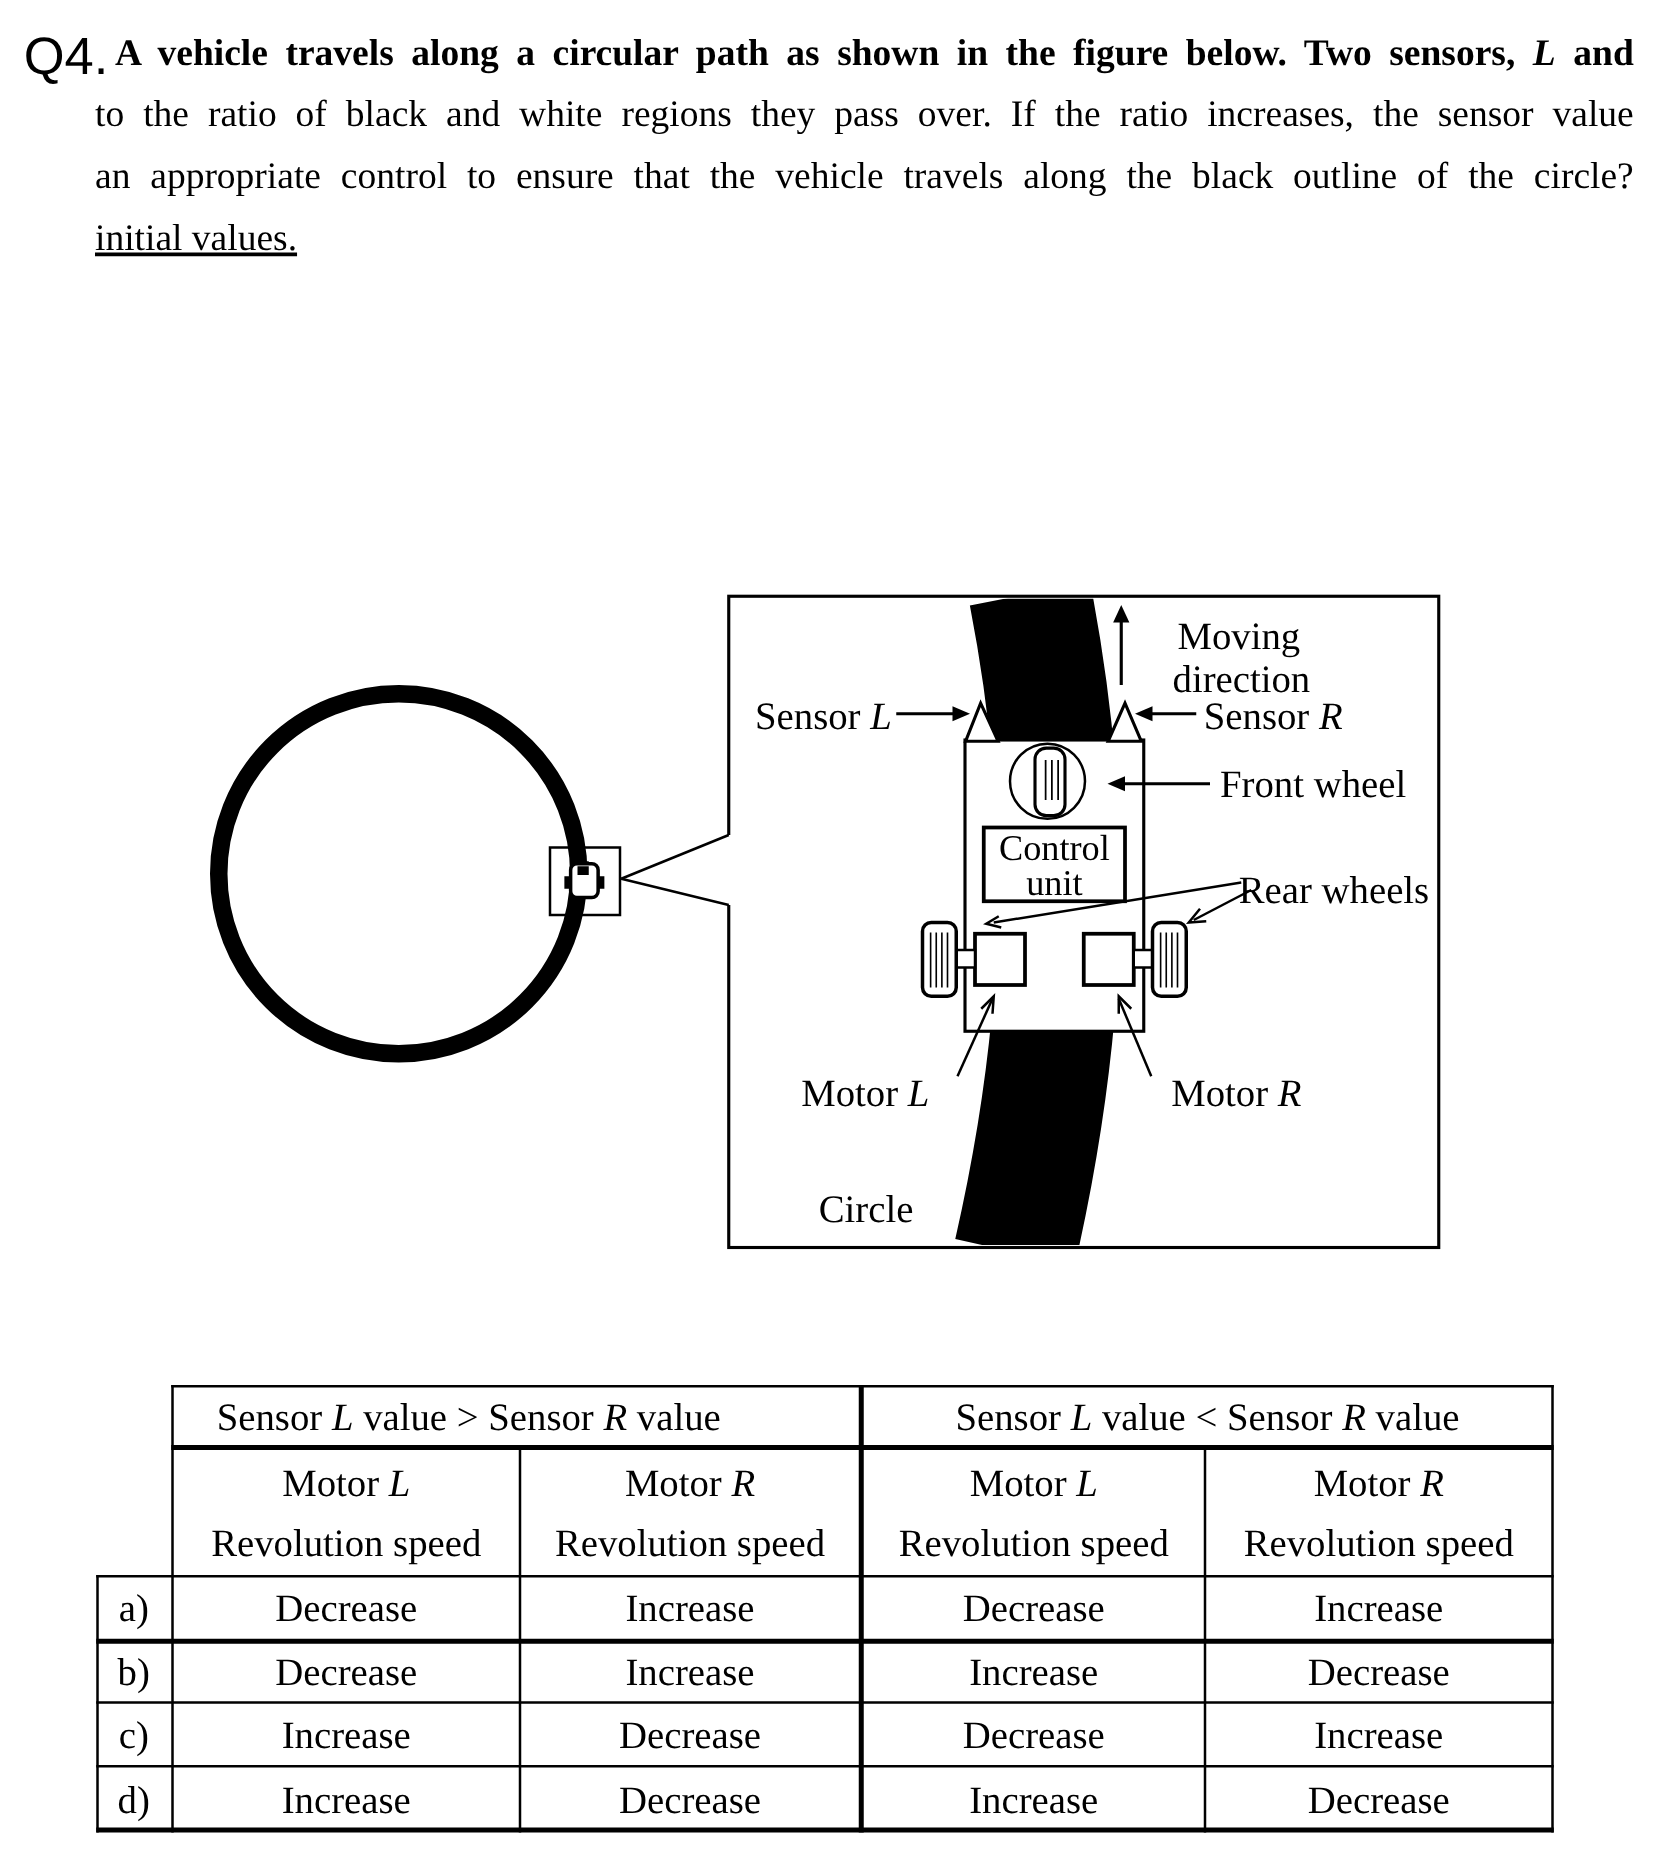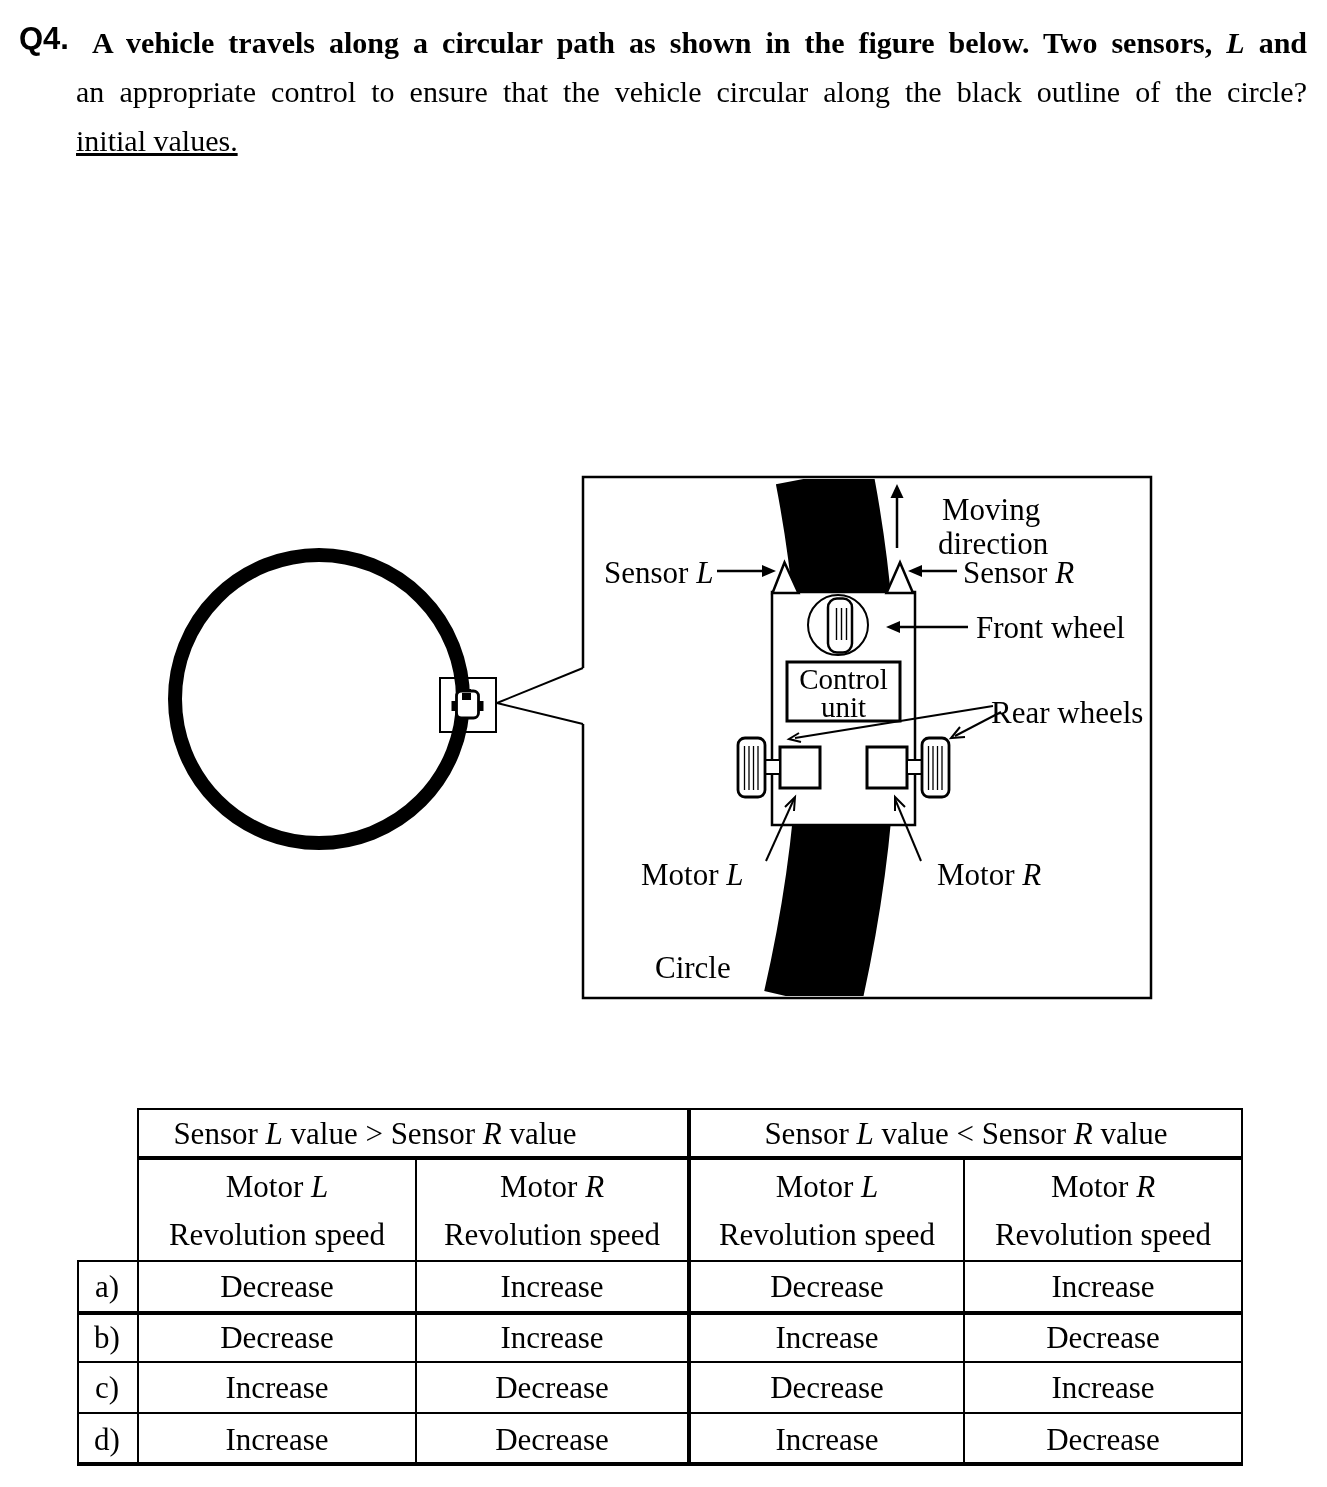--- a/index.html
+++ b/index.html
@@ -1,20 +1,20 @@
 <!DOCTYPE html>
 <html><head>
 <meta charset="utf-8">
 <style>
   html,body{margin:0;padding:0;background:#ffffff;}
   #page{position:relative;width:1327px;height:1487px;background:#ffffff;overflow:hidden;
         font-family:"Liberation Serif", serif;color:#000;}
   
   #qnum{position:absolute;left:19px;top:21px;font-family:"Liberation Sans",sans-serif;
-        font-weight:bold;font-size:31px;}
+        font-weight:normal;font-size:42px;}
   #qtext{position:absolute;left:76px;top:18px;width:1231px;font-size:30px;}
   #qtext .qline{height:49.2px;line-height:49.2px;white-space:nowrap;
         text-align:justify;text-align-last:justify;}
   #qtext .qline.first{padding-left:16px;font-weight:bold;}
   #qtext .qline.last{text-align-last:left;text-decoration:underline;}
   
   #figsvg{position:absolute;left:0;top:440px;}
   #figsvg text{font-family:"Liberation Serif",serif;font-size:31px;fill:#000;}
   #figsvg text.small{font-size:29px;}
   
@@ -24,21 +24,22 @@
   i{font-style:italic;}
 </style>
 </head>
 <body>
 
 <div id="page">
 
   <div id="qnum">Q4.</div>
   <div id="qtext">
     <div class="qline first"><span>A vehicle travels along a circular path as shown in the figure below. Two sensors, </span><i>L</i><span> and</span></div>
-    <div class="qline"><span>an appropriate control to ensure that the vehicle circular along the black outline of the circle?</span></div>
+    <div class="qline"><span>to the ratio of black and white regions they pass over. If the ratio increases, the sensor value</span></div>
+    <div class="qline"><span>an appropriate control to ensure that the vehicle travels along the black outline of the circle?</span></div>
     <div class="qline last"><span>initial values.</span></div>
   </div>
 
   <svg id="figsvg" width="1327" height="610" viewBox="0 0 1327 610">
     <defs>
       <clipPath id="boxclip">
           <rect x="585" y="39" width="564" height="517"></rect>
         </clipPath>
     </defs>
 

